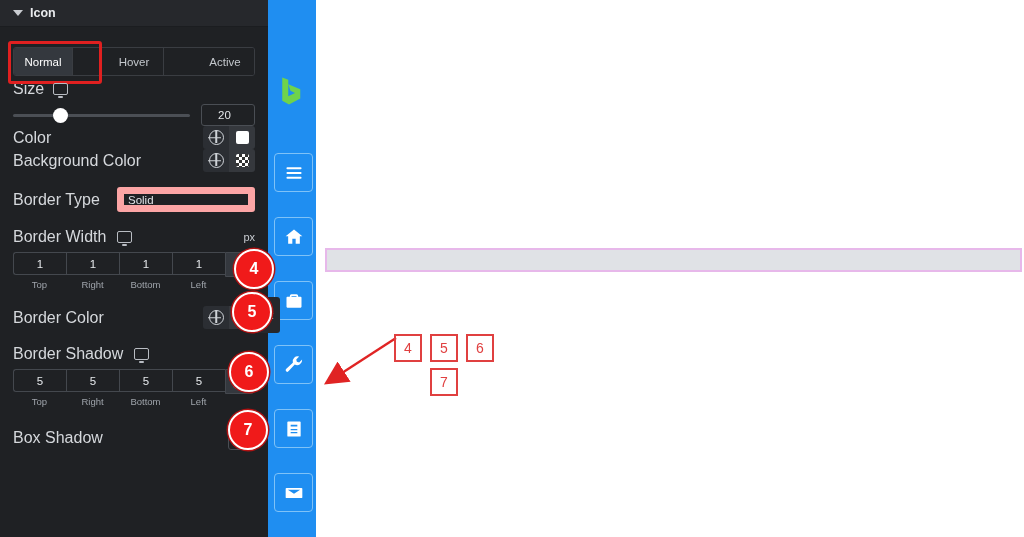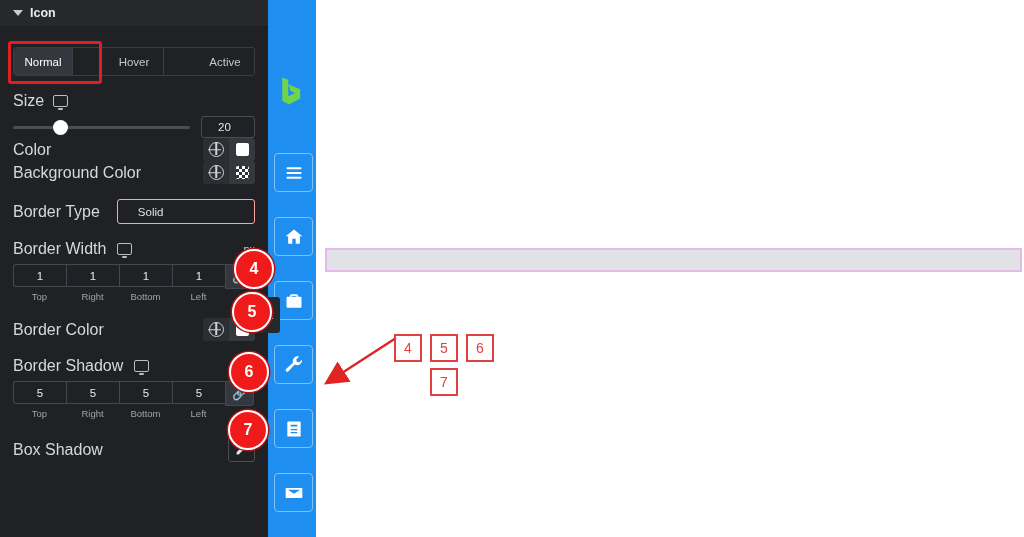--- a/index.html
+++ b/index.html
@@ -60,21 +60,21 @@
   }
   .tab:last-child{border-right:none;}
   .tab.active { background:#34383e; color:#ffffff; }
   .tabs-highlight {
     position:absolute; left:-5px; top:-6px; width:88px; height:37px;
     border:3px solid #e02020; border-radius:3px; pointer-events:none;
   }
   .mon-icon { display:inline-block; width:13px; height:10px; border:1.6px solid #b9bdc3; border-radius:2px; position:relative; margin-left:9px; vertical-align:middle;}
   .mon-icon:after{content:"";position:absolute;left:3.5px;bottom:-4px;width:5px;height:2.4px;background:#b9bdc3;border-radius:1px;}
 
-  .label-row { margin-top:16px; display:flex; align-items:center; }
+  .label-row { margin-top:4px; display:flex; align-items:center; }
 
   
   .slider-row { display:flex; align-items:center; margin-top:6px; gap:0; }
   .slider { position:relative; width:182px; height:18px; display:flex; align-items:center; }
   .slider .track { width:100%; height:3px; background:#4b4f55; border-radius:2px; }
   .slider .knob { position:absolute; left:40px; top:2px; width:15px; height:15px; border-radius:50%; background:#ffffff; }
   .numbox {
     width:55px; height:22px; margin-left:11px;
     background:#1f2124; border:1px solid #4a4e54; border-radius:3px;
     color:#e3e6e9; font-size:11.5px; display:flex; align-items:center; padding-left:16px; box-sizing:border-box;
@@ -100,22 +100,22 @@
       linear-gradient(45deg,#333 25%,transparent 25%,transparent 75%,#333 75%);
     background-size:6px 6px;
     background-position:0 0,3px 3px;
   }
 
   
   .select-row { margin-top:15px; display:flex; align-items:center; }
   .select-row .name { width:110px; }
   .select {
     width:145px; height:25px;
-    background:#1f2124; border:1px solid #fca5a5; border-radius:3px;
-    color:#dfe2e6; font-size:11.5px; display:flex; align-items:center; padding-left:20px; box-sizing:border-box;
+    background:#1f2124; border:7px solid #fca5a5; border-radius:3px;
+    color:#dfe2e6; font-size:11.5px; display:flex; align-items:center; padding-left:4px; box-sizing:border-box;
   }
 
   .unit-row { margin-top:16px; display:flex; align-items:center; }
   .unit-row .name { margin-right:2px; }
   .unit { margin-left:auto; font-size:11px; color:#c7cbd0; }
 
   
   .quad { margin-top:6px; display:flex; }
   .quad .cell { width:53px; }
   .quad .fld {

